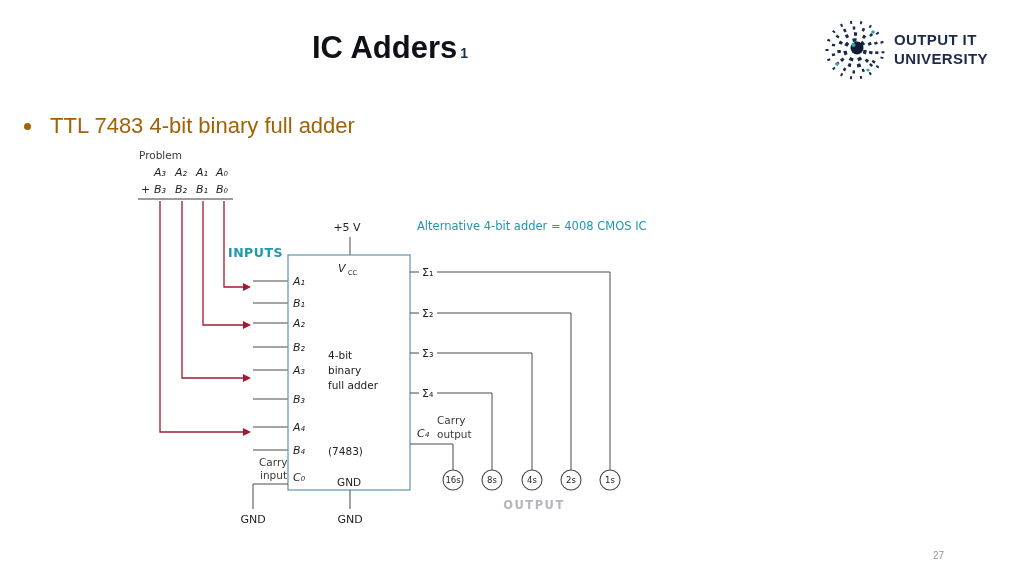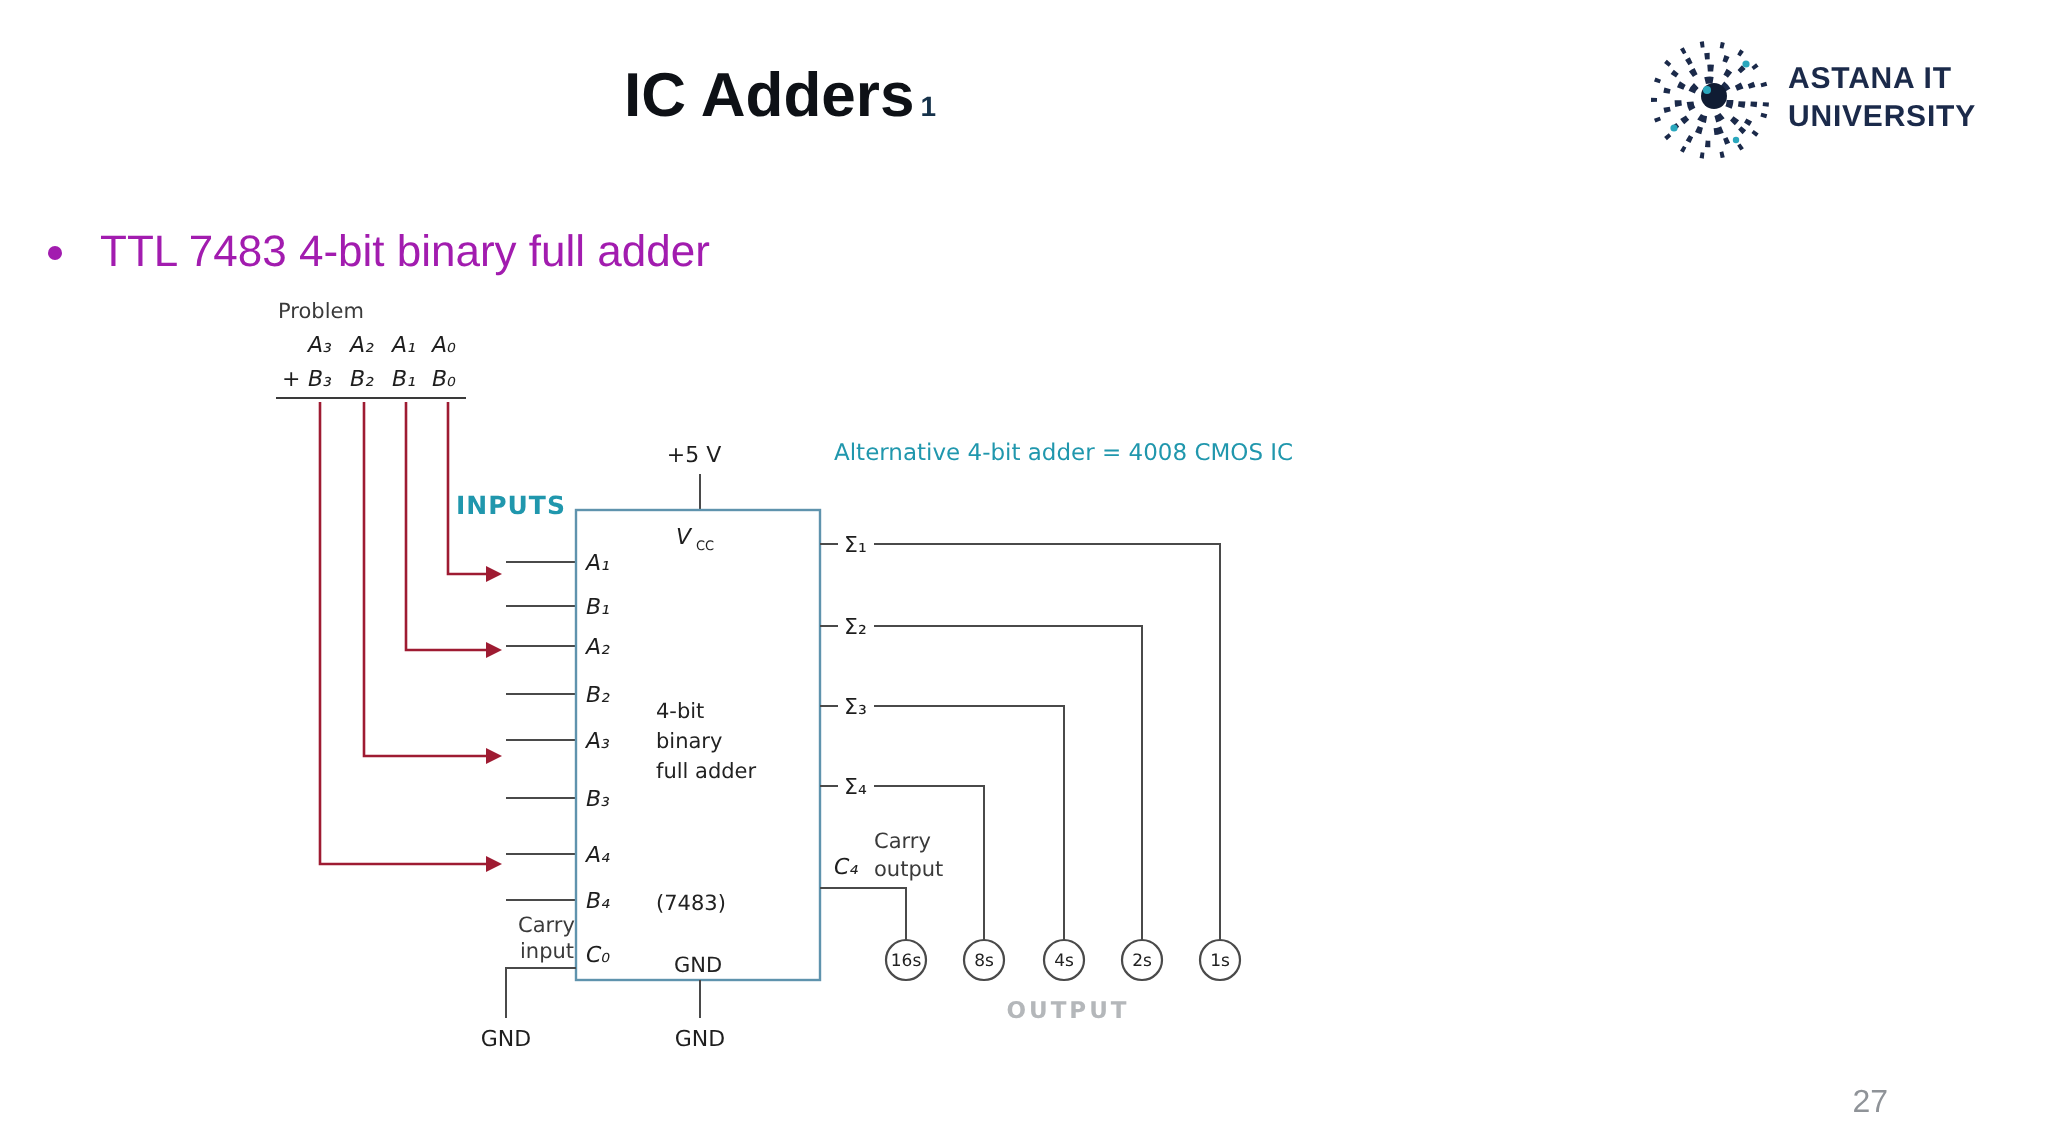--- a/index.html
+++ b/index.html
@@ -16,25 +16,25 @@
   .page-title {
     font-size:31px; font-weight:bold; color:#0e1116;
     font-family:Liberation Sans, sans-serif; display:inline-block;
   }
   .title-foot { font-size:14px; font-weight:bold; margin-left:3px; color:#16324a; }
 
   .logo { position:absolute; top:10px; right:36px; display:flex; align-items:center; gap:8px; }
   .logo-text { font-size:15px; font-weight:bold; color:#1b2a4a; letter-spacing:0.4px; line-height:1.3; }
 
   .bullet-list { position:absolute; top:113px; left:44px; list-style:disc; }
-  .bullet-list li { font-size:22px; color:#a21caf; padding-left:6px; }
+  .bullet-list li { font-size:22px; color:#a16207; padding-left:6px; }
 
   .diagram-svg { position:absolute; left:0; top:0; width:1024px; height:574px; }
 
-  .page-number { position:absolute; right:80px; bottom:13px; font-size:16px; color:#8f9398; }
+  .page-number { position:absolute; right:80px; bottom:13px; font-size:10px; color:#8f9398; }
 
   
   text { font-family:"DejaVu Sans", sans-serif; }
   .d-small  { font-size:10.5px; fill:#3a3a3a; }
   .d-var    { font-size:11px; font-style:italic; fill:#1e1e1e; }
   .d-plain  { font-size:11px; fill:#1e1e1e; }
   .d-subcc  { font-size:6.5px; fill:#1e1e1e; }
   .d-teal   { font-size:12.5px; font-weight:bold; fill:#2097ad; letter-spacing:0.5px; }
   .d-note   { font-size:11.5px; fill:#2097ad; }
   .d-chip   { font-size:10.5px; fill:#222; }
@@ -62,21 +62,21 @@
       <circle cx="31" cy="40" r="22" fill="none" stroke="#1b2a4a" stroke-width="3.2" stroke-dasharray="2.5 7" transform="rotate(40 31 40)"></circle>
       <circle cx="31" cy="40" r="16" fill="none" stroke="#1b2a4a" stroke-width="3.4" stroke-dasharray="3 6" transform="rotate(72 31 40)"></circle>
       <circle cx="31" cy="40" r="10" fill="none" stroke="#1b2a4a" stroke-width="3.4" stroke-dasharray="4 5" transform="rotate(100 31 40)"></circle>
       <circle cx="33" cy="38" r="6.5" fill="#101c33"></circle>
       <circle cx="29.5" cy="35" r="2" fill="#2aa7bd"></circle>
       <circle cx="13" cy="54" r="1.8" fill="#2aa7bd"></circle>
       <circle cx="49" cy="22" r="1.8" fill="#2aa7bd"></circle>
       <circle cx="44" cy="60" r="1.6" fill="#2aa7bd"></circle>
     </svg>
     <div class="logo-text">
-      <div>ASTANA IT</div>
+      <div>OUTPUT IT</div>
       <div>UNIVERSITY</div>
     </div>
   </div>
 
   <ul class="bullet-list">
     <li><span>TTL 7483 4-bit binary full adder</span></li>
   </ul>
 
   <svg class="diagram-svg" viewBox="0 0 1024 574">
 

